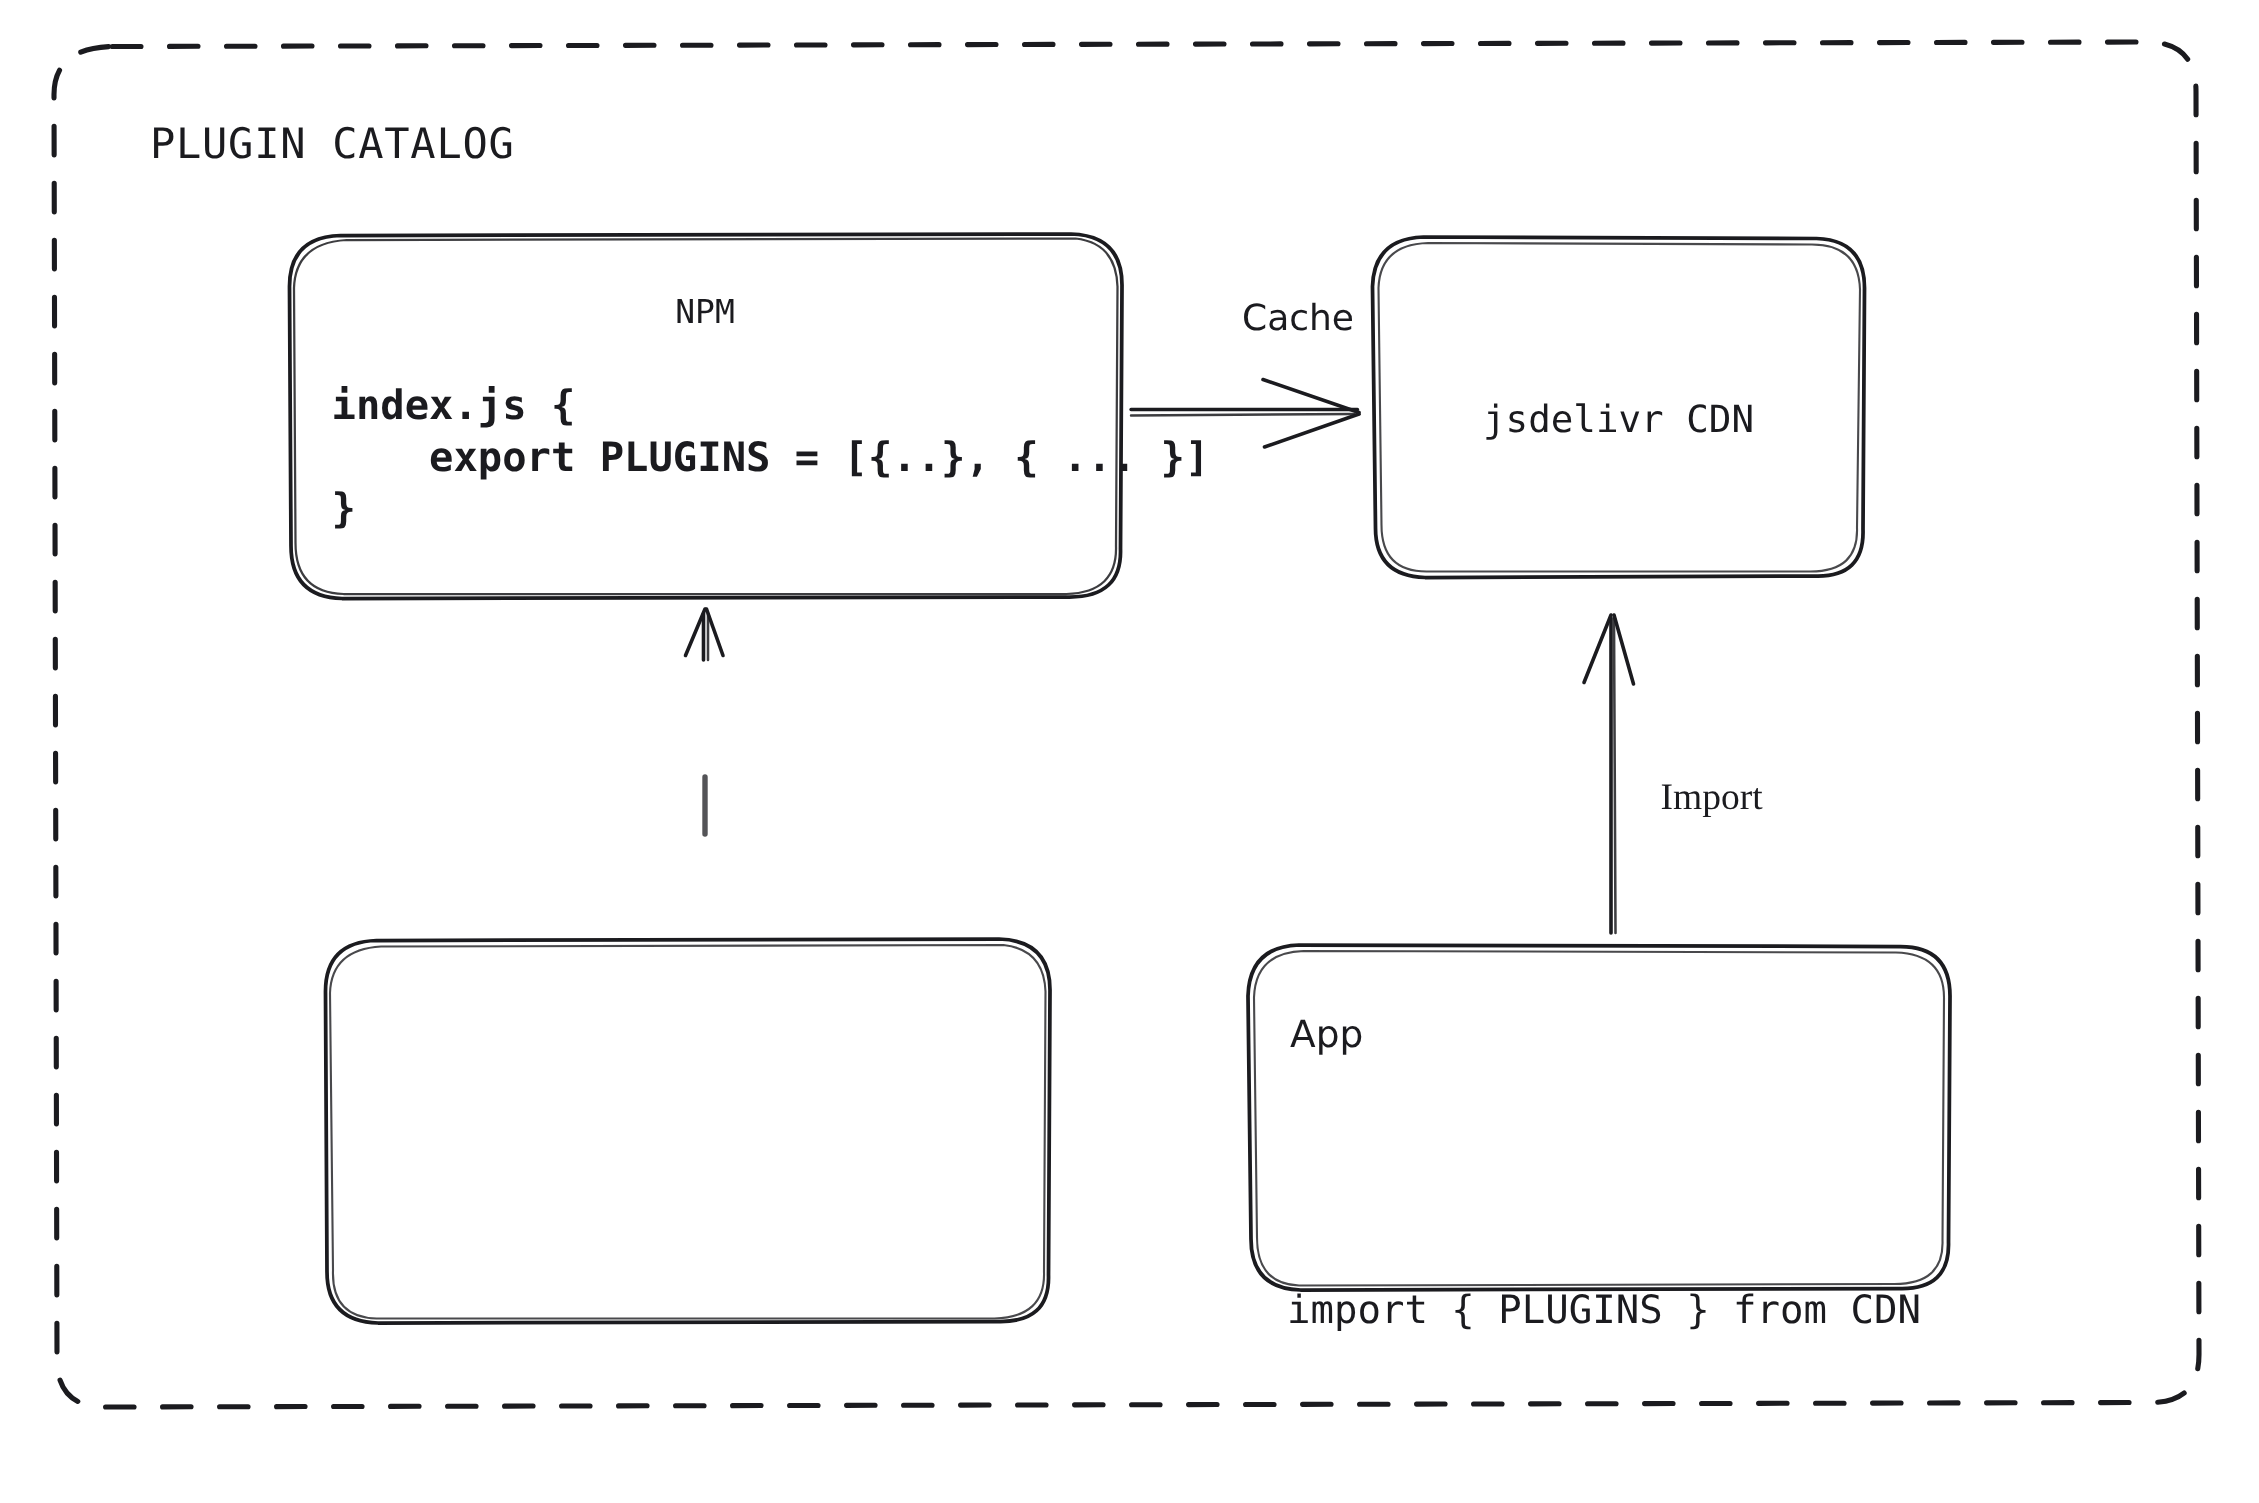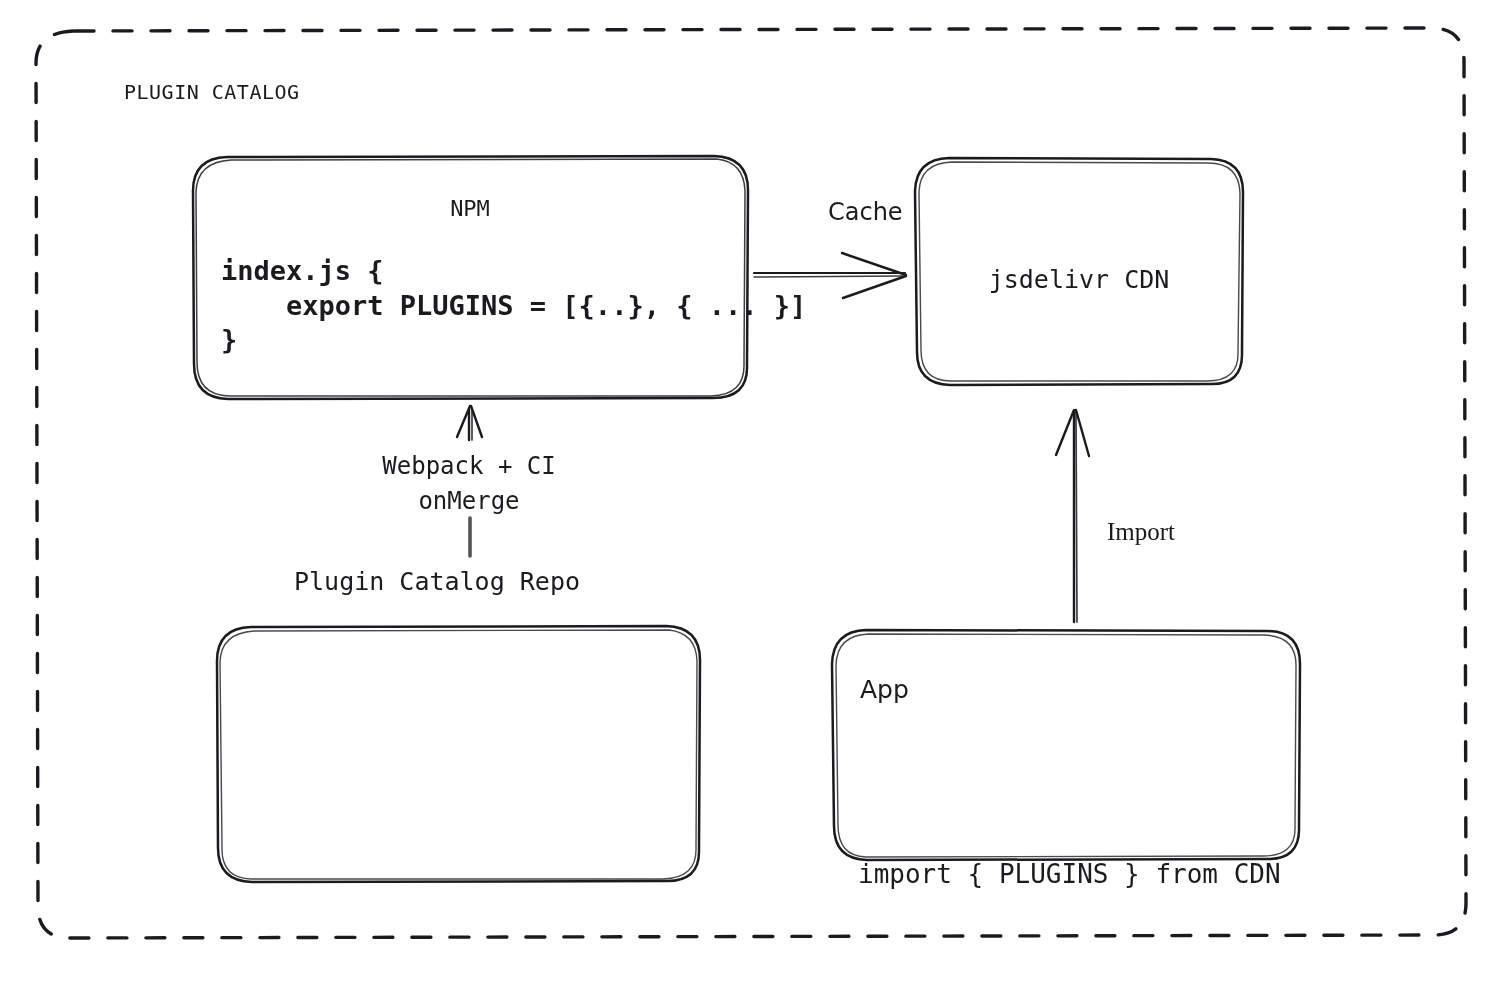--- a/index.html
+++ b/index.html
@@ -32,23 +32,22 @@
   .hand {
     font-family: "DejaVu Sans", "Liberation Sans", sans-serif;
   }
   .ctr {
     text-align: center;
     transform: translateX(-50%);
   }
   #container-title {
     left: 100px;
     top: 82px;
-    font-size: 20px;
+    font-size: 28px;
     letter-spacing: 0.5px;
-    margin-left: 24px;
   }
   #npm-title {
     left: 470px;
     top: 198px;
     font-size: 22px;
   }
   #npm-code {
     left: 221px;
     top: 254px;
     font-size: 27px;
@@ -161,24 +160,21 @@
   <div class="lbl ctr" id="npm-title">NPM</div>
 
   <div class="lbl" id="npm-code" style="white-space: pre; font-weight: bold;">index.js {
     export PLUGINS = [{..}, { ... }]
 }</div>
 
   <div class="lbl ctr" id="cdn-title">jsdelivr CDN</div>
 
   <div class="lbl hand" id="cache-label">Cache</div>
 
-  <div class="lbl ctr" id="build-label" style="white-space: pre;">Webpack + CI
-onMerge</div>
 
-  <div class="lbl ctr" id="repo-title">Plugin Catalog Repo</div>
 
 
   <div class="lbl" id="import-label">Import</div>
 
   <div class="lbl hand" id="app-title">App</div>
 
   <div id="app-code" class="lbl">
     <div>import { PLUGINS } from CDN</div>
     
   </div>

